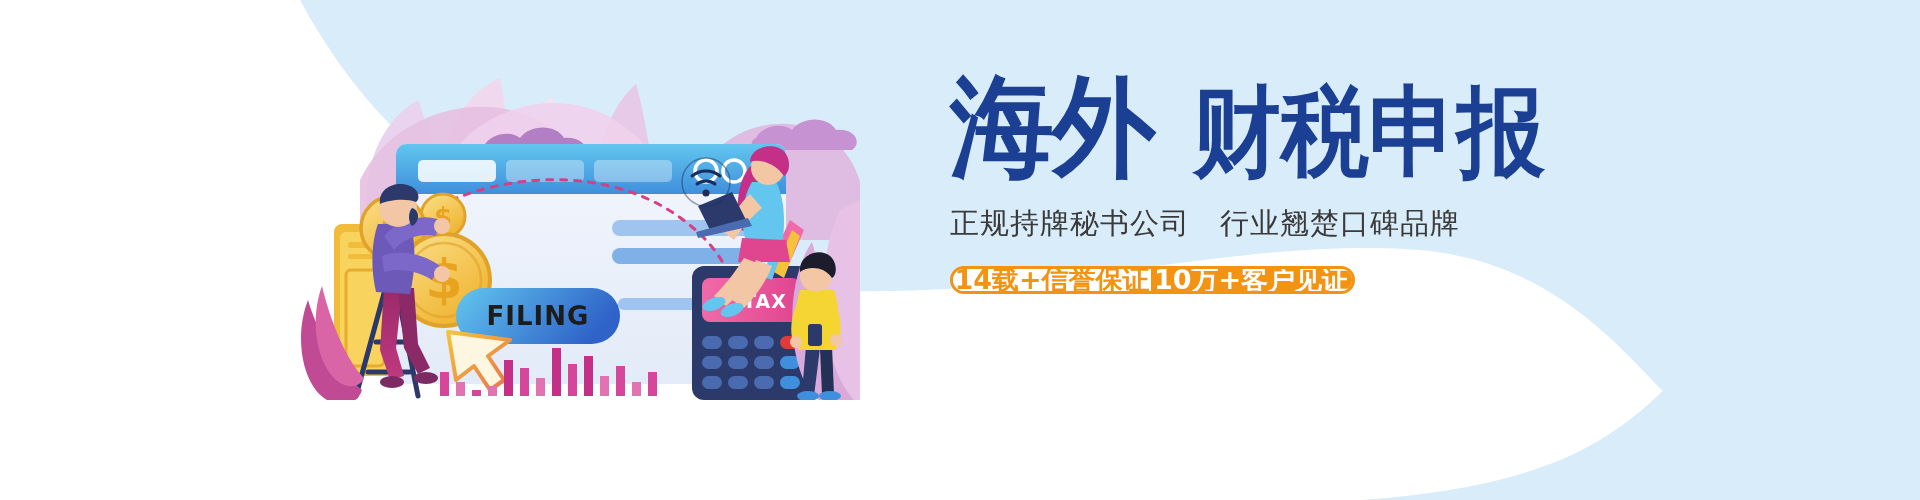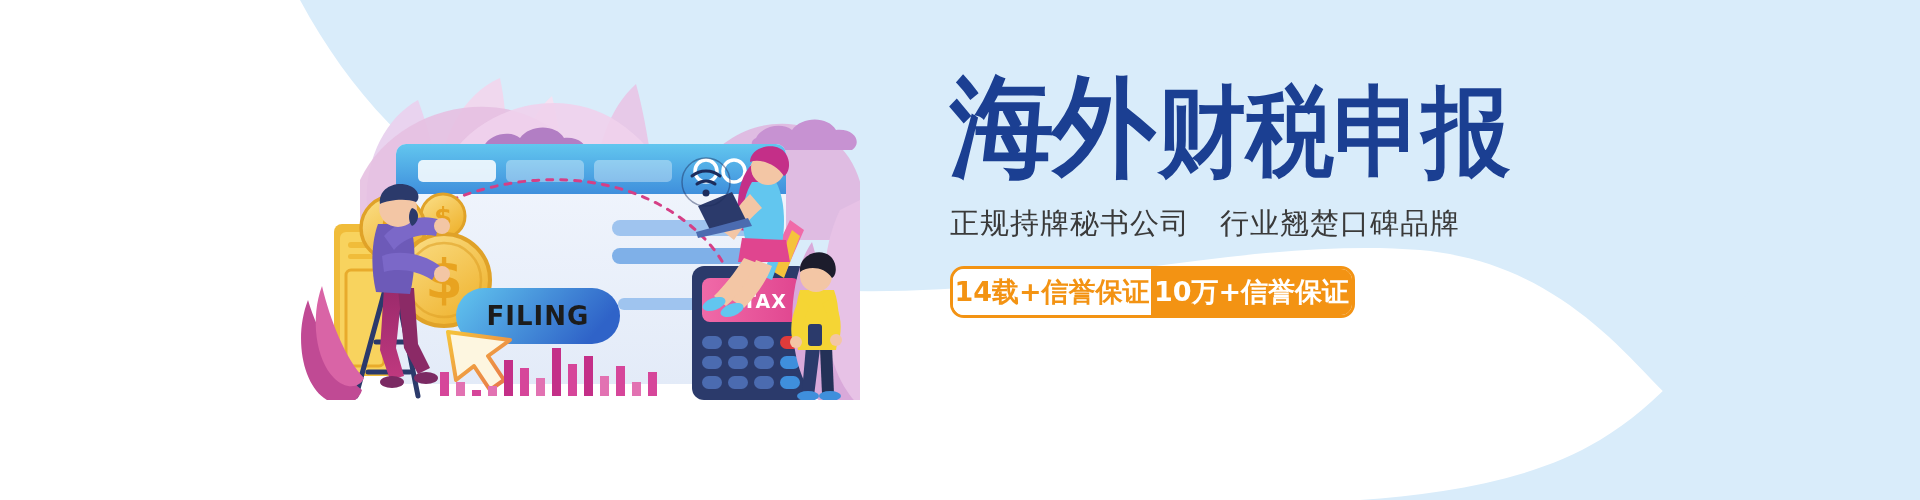--- a/index.html
+++ b/index.html
@@ -25,20 +25,21 @@
     top:78px;
     width:740px;
     z-index:40;
   }
   #headline{
     display:flex;
     align-items:flex-end;
     line-height:1;
     white-space:nowrap;
     color:#1b3f92;
+    gap:35px;
   }
   #headline .hl-main{
     font-size:104px;
     font-weight:bold;
     letter-spacing:-2px;
     color:#1b3f92;
     font-family:"DejaVu Sans","Liberation Sans",sans-serif;
     transform:scaleY(1.06);
     transform-origin:bottom left;
   }
@@ -58,21 +59,21 @@
     color:#3a3a3a;
     letter-spacing:1px;
     white-space:nowrap;
     font-family:"DejaVu Sans","Liberation Sans",sans-serif;
   }
   #badges{
     margin-top:22px;
     display:flex;
     align-items:stretch;
     width:405px;
-    height:52px;
+    height:28px;
     border:3px solid #f39313;
     box-sizing:border-box;
     border-radius:14px;
     overflow:hidden;
   }
   .badge{
     display:flex;
     align-items:center;
     justify-content:center;
     font-size:27px;
@@ -403,18 +404,18 @@
 
     <div id="headline">
       <span class="hl-main">海外</span>
       <span class="hl-sub">财税申报</span>
     </div>
 
     <div id="subtitle">正规持牌秘书公司　行业翘楚口碑品牌</div>
 
     <div id="badges">
       <div class="badge" id="badge-left">14载+信誉保证</div>
-      <div class="badge" id="badge-right">10万+信誉保证</div>
+      <div class="badge" id="badge-right">10万+客户见证</div>
     </div>
 
   </div>
 
 </div>
 
 </body></html>

